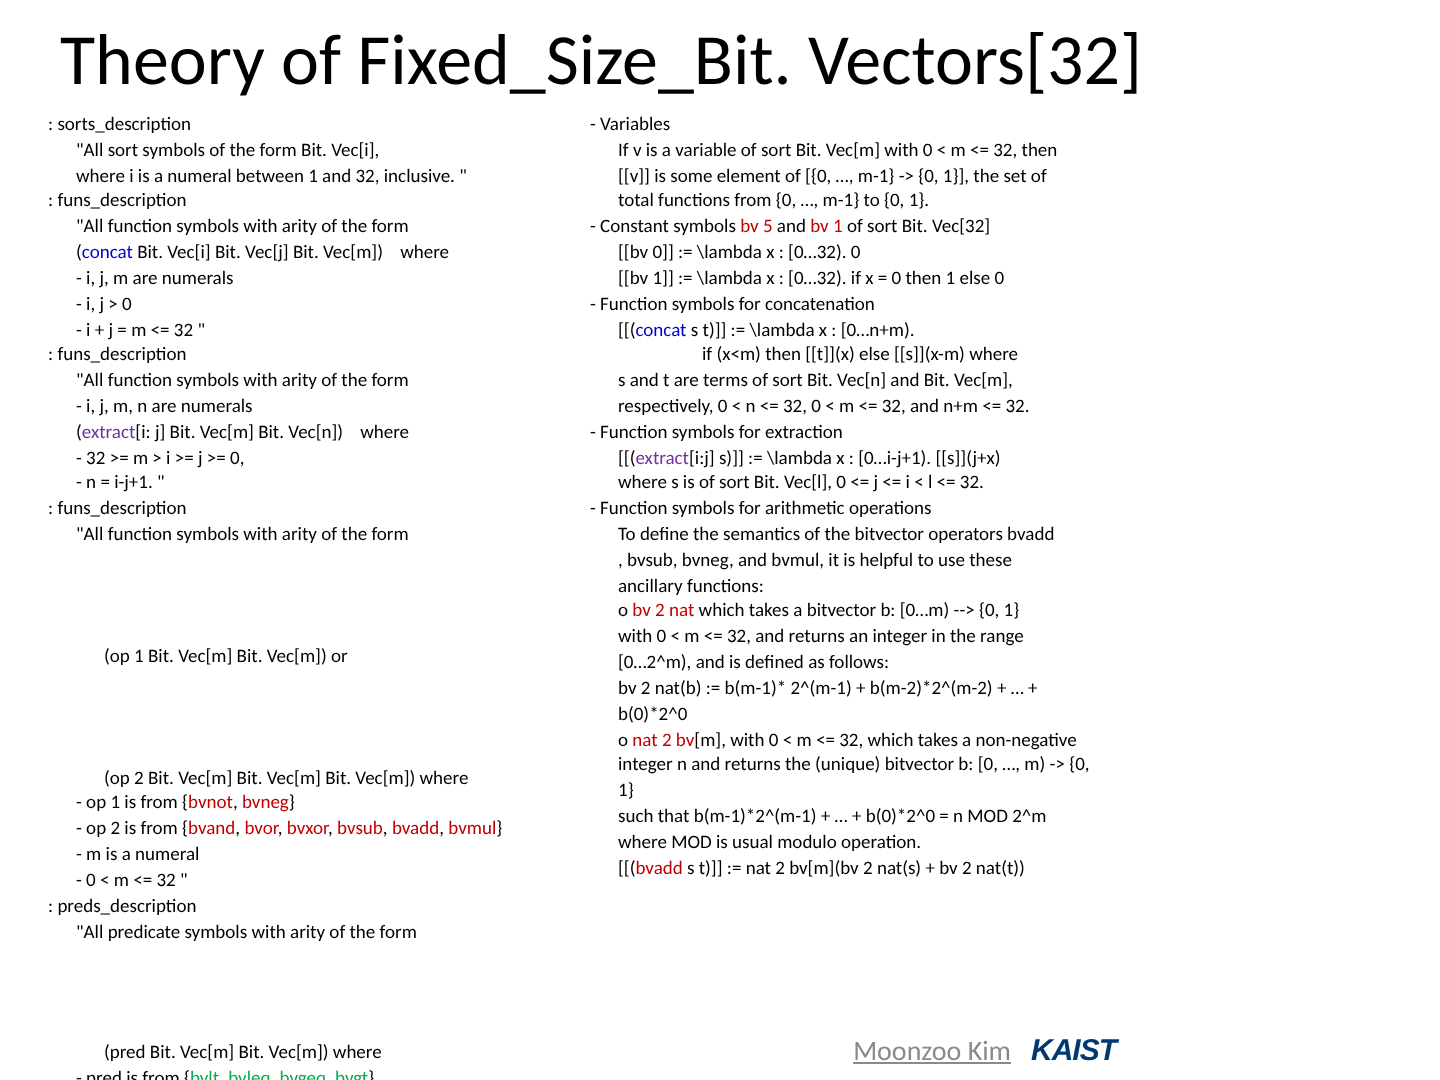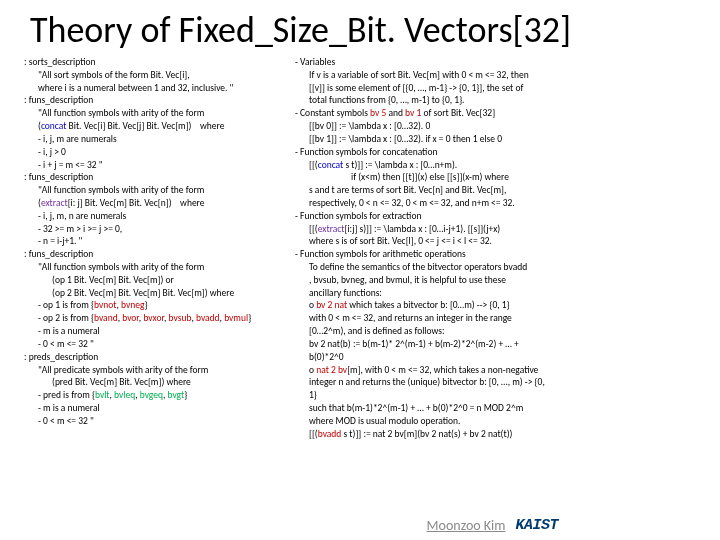--- a/index.html
+++ b/index.html
@@ -32,41 +32,41 @@
     line-height: 1.35;
   }
   .col {
     width: 50%;
     box-sizing: border-box;
   }
   .col.left { padding-right: 6px; }
   .col.right { padding-left: 6px; }
   .l0 { padding-left: 0; }
   .l1 { padding-left: 14px; }
-  .l2 { padding-left: 28px; }
+  .l2 { padding-left: 28px; margin-top: 48px; }
   .l4 { padding-left: 56px; }
   .kw  { color: #0000cc; margin-top: 13px; }
   .pur { color: #7030a0; }
   .red { color: #c00000; }
   .grn { color: #00b050; }
   .footer {
     position: absolute;
     bottom: 6px;
     right: 14px;
     display: flex;
     align-items: center;
     gap: 10px;
   }
   .attrib {
     font-size: 14px;
     color: #8a8a8a;
     text-decoration: underline;
   }
   .kaist {
-    font-family: Liberation Mono, monospace;
+    font-family: Liberation Sans, sans-serif;
     font-weight: 900;
     font-style: italic;
     font-size: 15px;
     color: #003a70;
     letter-spacing: -0.5px;
   }
 </style>
 </head>
 <body>
 
@@ -78,22 +78,22 @@
         <div class="l1">"All sort symbols of the form Bit. Vec[i],</div>
         <div class="l1">where i is a numeral between 1 and 32, inclusive. "</div>
         <div class="l0">: funs_description</div>
         <div class="l1">"All function symbols with arity of the form</div>
         <div class="l1">(<span class="kw">concat</span> Bit. Vec[i] Bit. Vec[j] Bit. Vec[m])&nbsp;&nbsp;&nbsp;&nbsp;where</div>
         <div class="l1">- i, j, m are numerals</div>
         <div class="l1">- i, j &gt; 0</div>
         <div class="l1">- i + j = m &lt;= 32   "</div>
         <div class="l0">: funs_description</div>
         <div class="l1">"All function symbols with arity of the form</div>
+        <div class="l1">- i, j, m, n are numerals</div>
         <div class="l1">(<span class="pur">extract</span>[i: j] Bit. Vec[m] Bit. Vec[n])&nbsp;&nbsp;&nbsp;&nbsp;where</div>
-        <div class="l1">- i, j, m, n are numerals</div>
         <div class="l1">- 32 &gt;= m &gt; i &gt;= j &gt;= 0,</div>
         <div class="l1">- n = i-j+1.   "</div>
         <div class="l0">: funs_description</div>
         <div class="l1">"All function symbols with arity of the form</div>
         <div class="l2">(op 1 Bit. Vec[m] Bit. Vec[m])    or</div>
         <div class="l2">(op 2 Bit. Vec[m] Bit. Vec[m] Bit. Vec[m])    where</div>
         <div class="l1">- op 1 is from {<span class="red">bvnot</span>, <span class="red">bvneg</span>}</div>
         <div class="l1">- op 2 is from {<span class="red">bvand</span>, <span class="red">bvor</span>, <span class="red">bvxor</span>, <span class="red">bvsub</span>, <span class="red">bvadd</span>, <span class="red">bvmul</span>}</div>
         <div class="l1">- m is a numeral</div>
         <div class="l1">- 0 &lt; m &lt;= 32 "</div>

